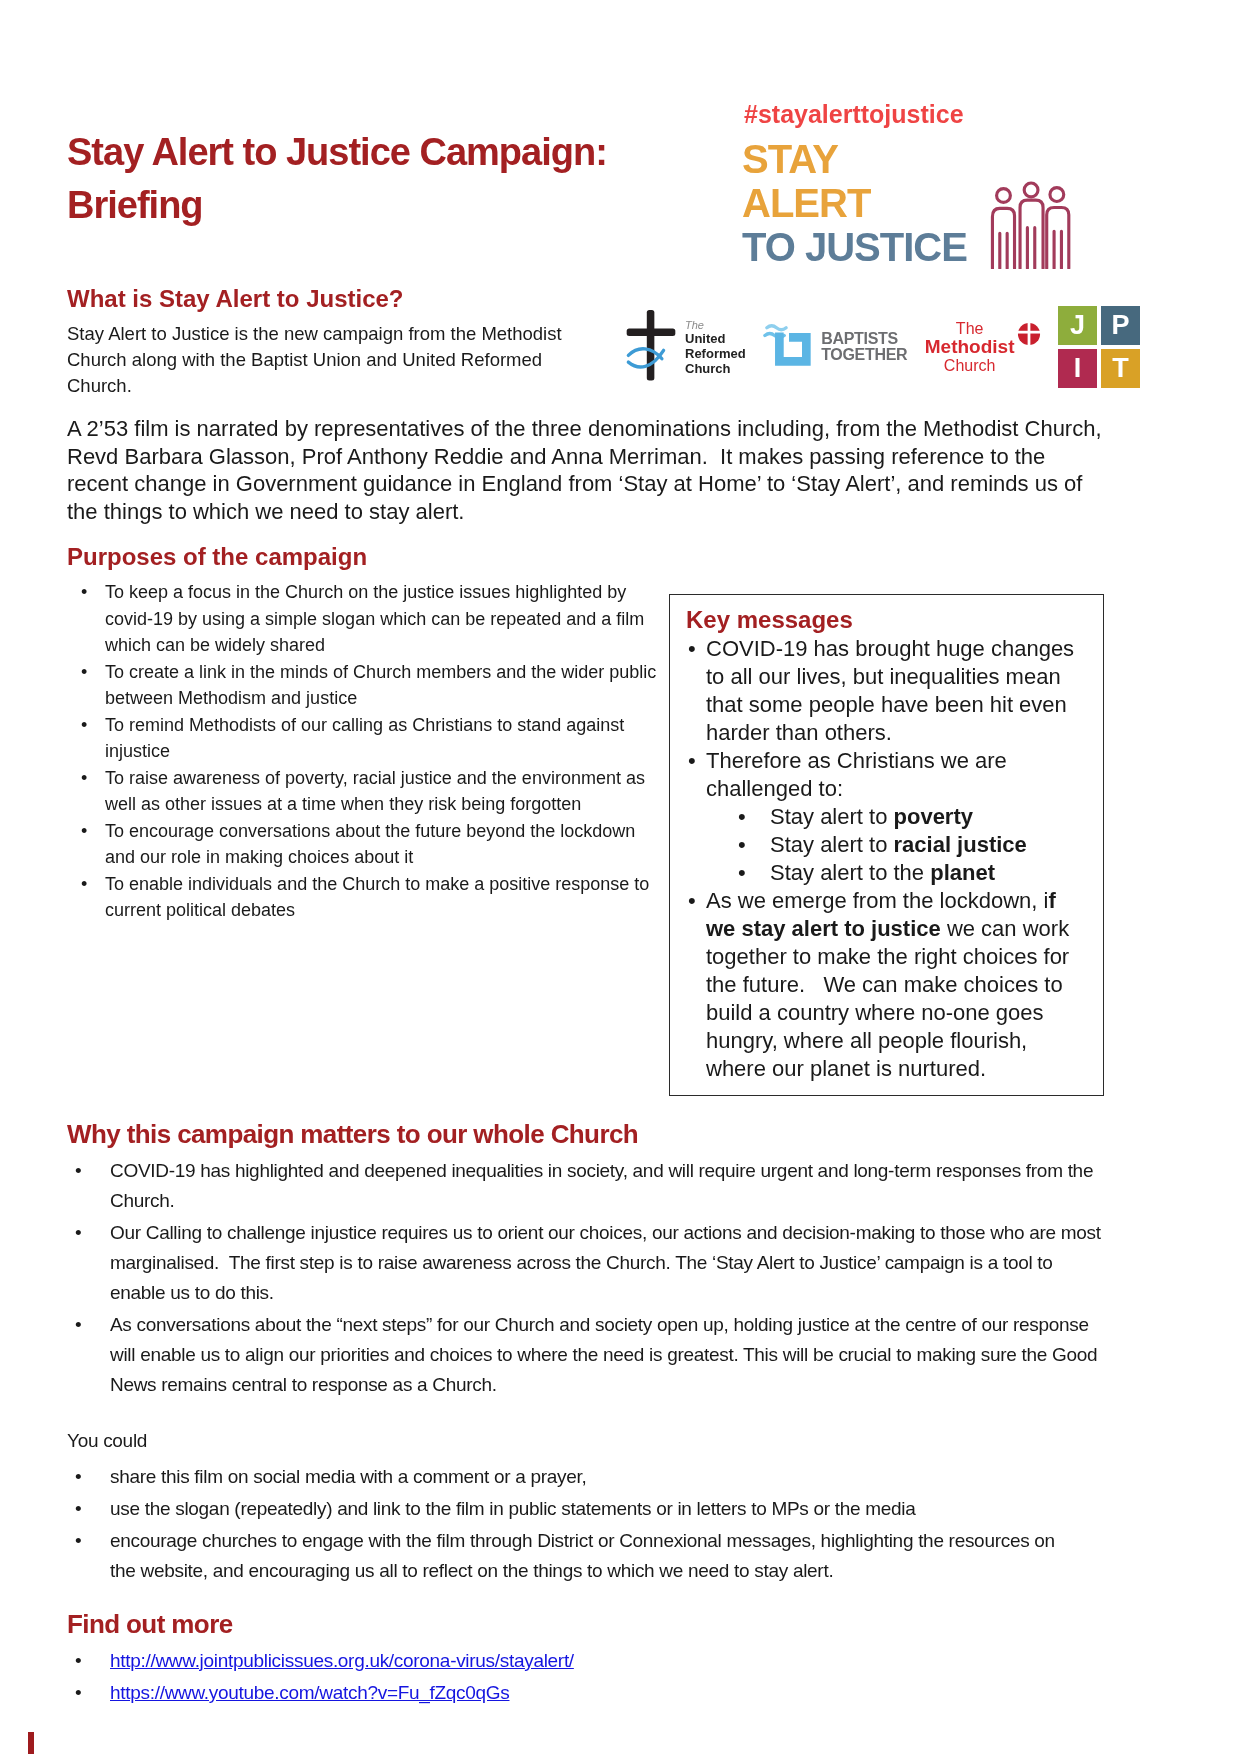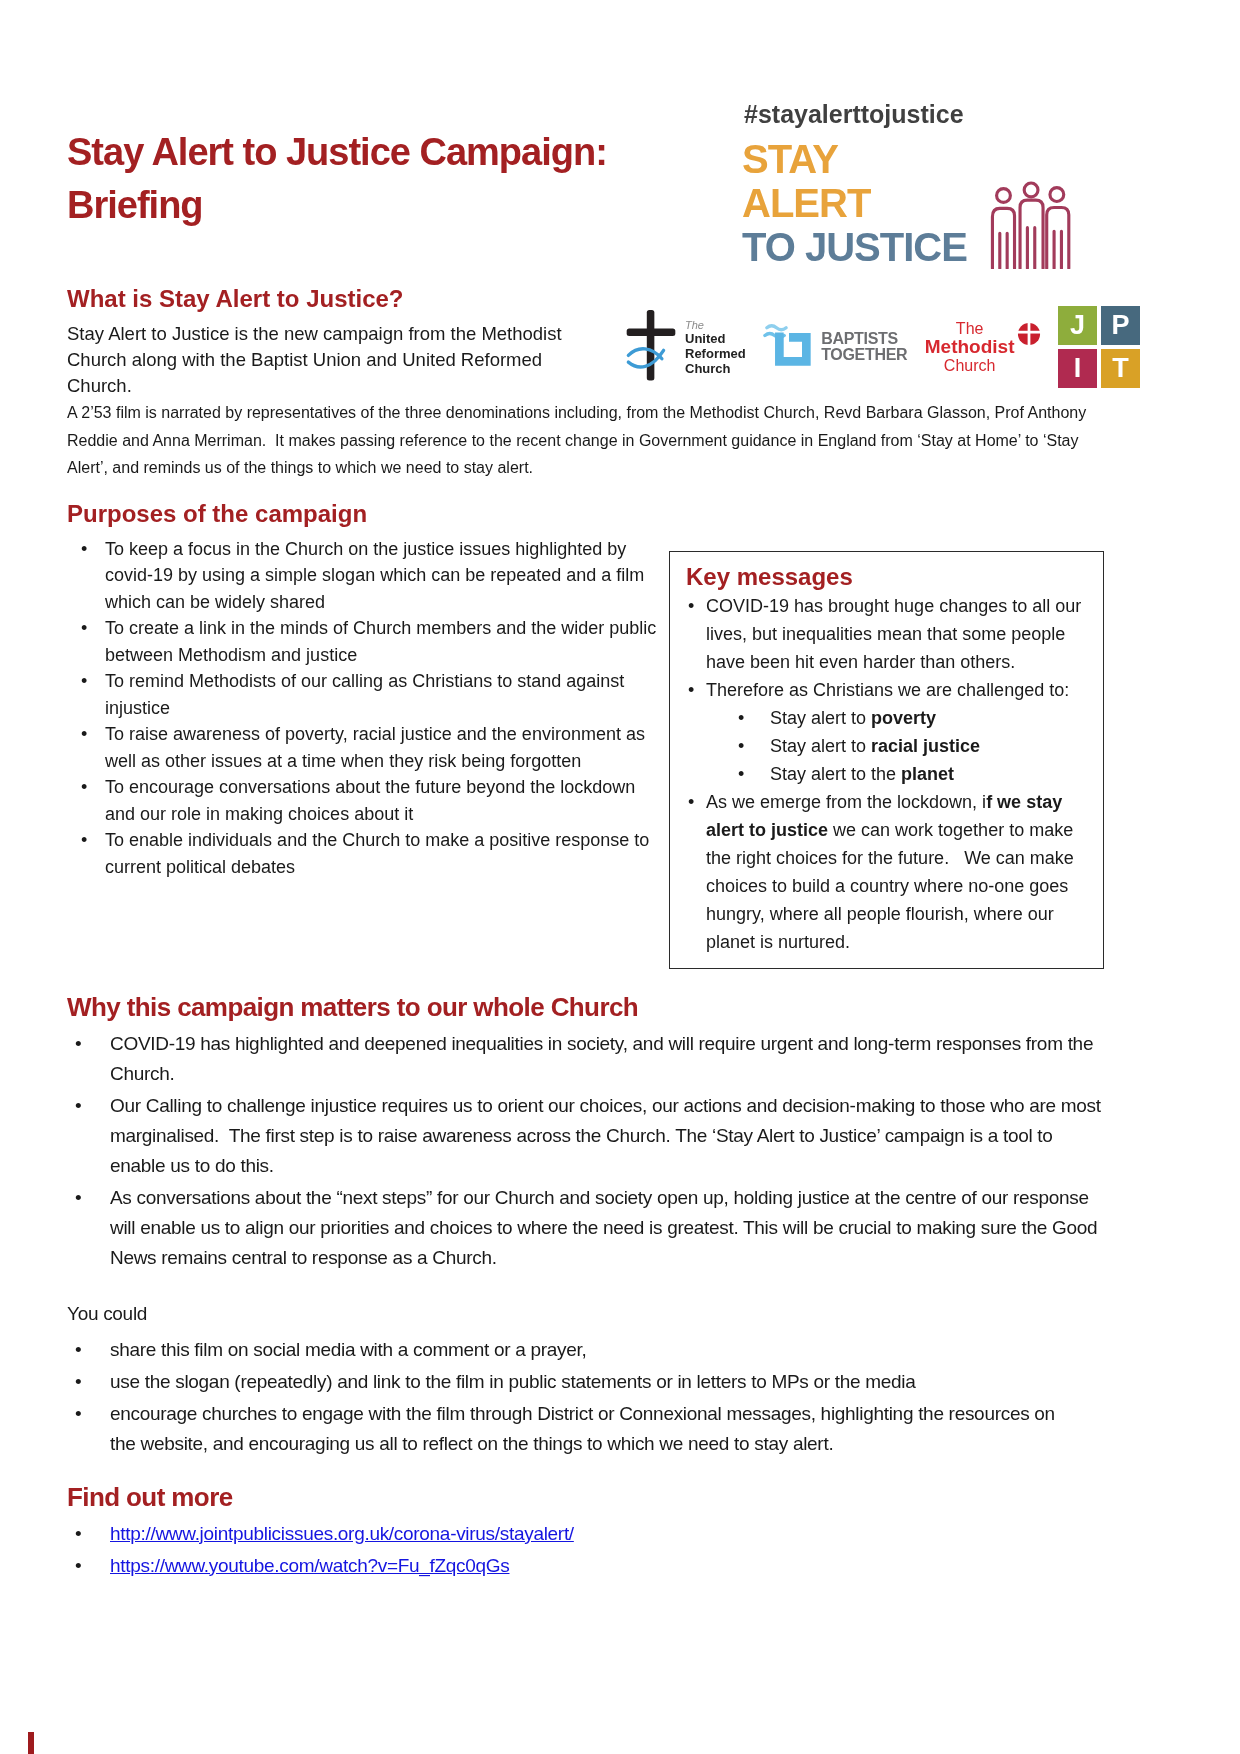--- a/index.html
+++ b/index.html
@@ -10,21 +10,21 @@
     font-family:"Liberation Sans", sans-serif; color:#1a1a1a;
   }
   .content { padding:100px 58px 0 67px; }
 
   
   .header-row { display:flex; align-items:flex-start; }
   .doc-title { flex:1; font-size:38px; font-weight:700; color:#A32022;
                line-height:1.4; letter-spacing:-1px; padding-top:26px; }
   .doc-title span { display:block; }
   .brand { width:440px; }
-  .hashtag { font-size:25px; font-weight:700; color:#404040; margin:0 0 8px 2px; }
+  .hashtag { font-size:25px; font-weight:700; color:#ef4444; margin:0 0 8px 2px; }
   .brand-row { display:flex; gap:16px; align-items:flex-end; }
   .brand-words { width:228px; }
   .stay-alert { font-size:40px; font-weight:800; color:#E8A33B; letter-spacing:-1px; line-height:1.1; }
   .to-justice { font-size:40px; font-weight:800; color:#5D7D98; letter-spacing:-1px; line-height:1.1; }
   .people-svg { margin-top:2px; }
 
   
   .row2 { display:flex; margin-top:14px; }
   .what-is { flex:1; padding-right:20px; }
   h2.red { font-size:24px; font-weight:700; color:#A32022; line-height:32px; }
@@ -42,32 +42,32 @@
   .m2 { font-size:19px; font-weight:700; line-height:20px; }
   .m3 { font-size:16px; line-height:18px; }
   .orb { position:absolute; right:0; top:2px; }
   .jpit-grid { display:grid; grid-template-columns:39px 39px; grid-template-rows:39px 39px; gap:4px; }
   .jq { display:flex; align-items:center; justify-content:center; color:#fff;
         font-size:27px; font-weight:800; }
   .jq.j { background:#8EAD3C; } .jq.p { background:#47697E; }
   .jq.i { background:#B02A50; } .jq.t { background:#D9A126; }
 
   
-  .film-para { margin-top:0; font-size:16px; line-height:27.5px; max-width:1035px; }
+  .film-para { margin-top:16px; font-size:22px; line-height:27.5px; max-width:1035px; }
 
   
   .two-col { display:flex; margin-top:16px; align-items:flex-start; }
   .purposes { width:602px; }
   ul { list-style:none; }
   .purposes ul { margin-top:6px; }
   .purposes li { position:relative; padding-left:38px; font-size:18px; line-height:26.5px; }
   .purposes li::before { content:"\2022"; position:absolute; left:14px; }
   .key-box { width:435px; border:1.5px solid #2b2b2b; margin-top:53px; padding:10px 16px 12px 16px; }
   .key-box h2 { font-size:24px; font-weight:700; color:#A32022; line-height:30px; }
-  .km li { position:relative; padding-left:20px; font-size:18px; line-height:28px; }
+  .km li { position:relative; padding-left:20px; font-size:22px; line-height:28px; }
   .km > li::before { content:"\2022"; position:absolute; left:2px; }
   .km-sub { margin-left:24px; }
   .km-sub li { padding-left:40px; }
   .km-sub li::before { content:"\2022"; position:absolute; left:8px; }
 
   
   .cond { letter-spacing:-0.3px; }
   .cond h2 { letter-spacing:-0.6px; font-size:26px; }
   .why { margin-top:22px; }
   .why ul, .how ul, .find ul { margin-top:6px; }

